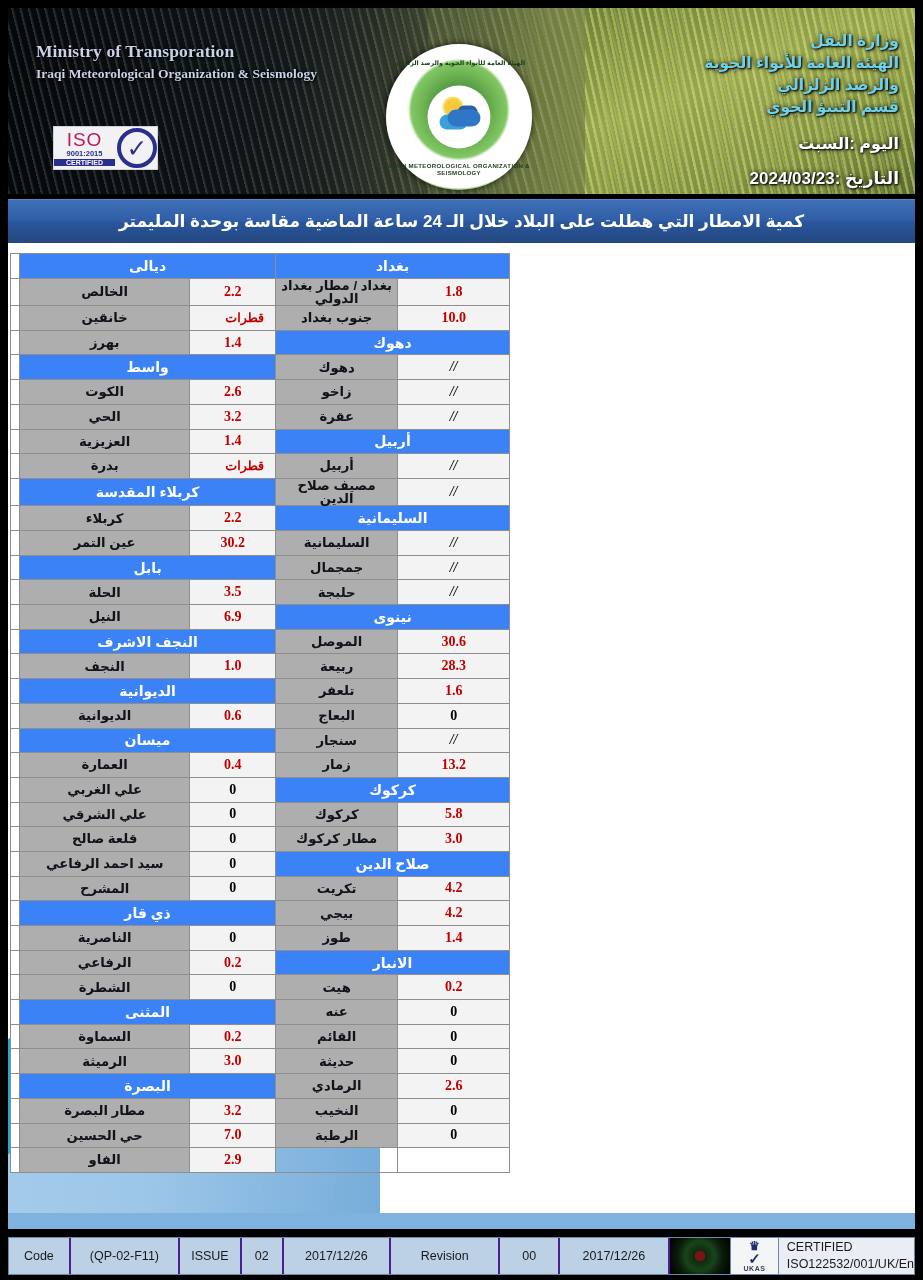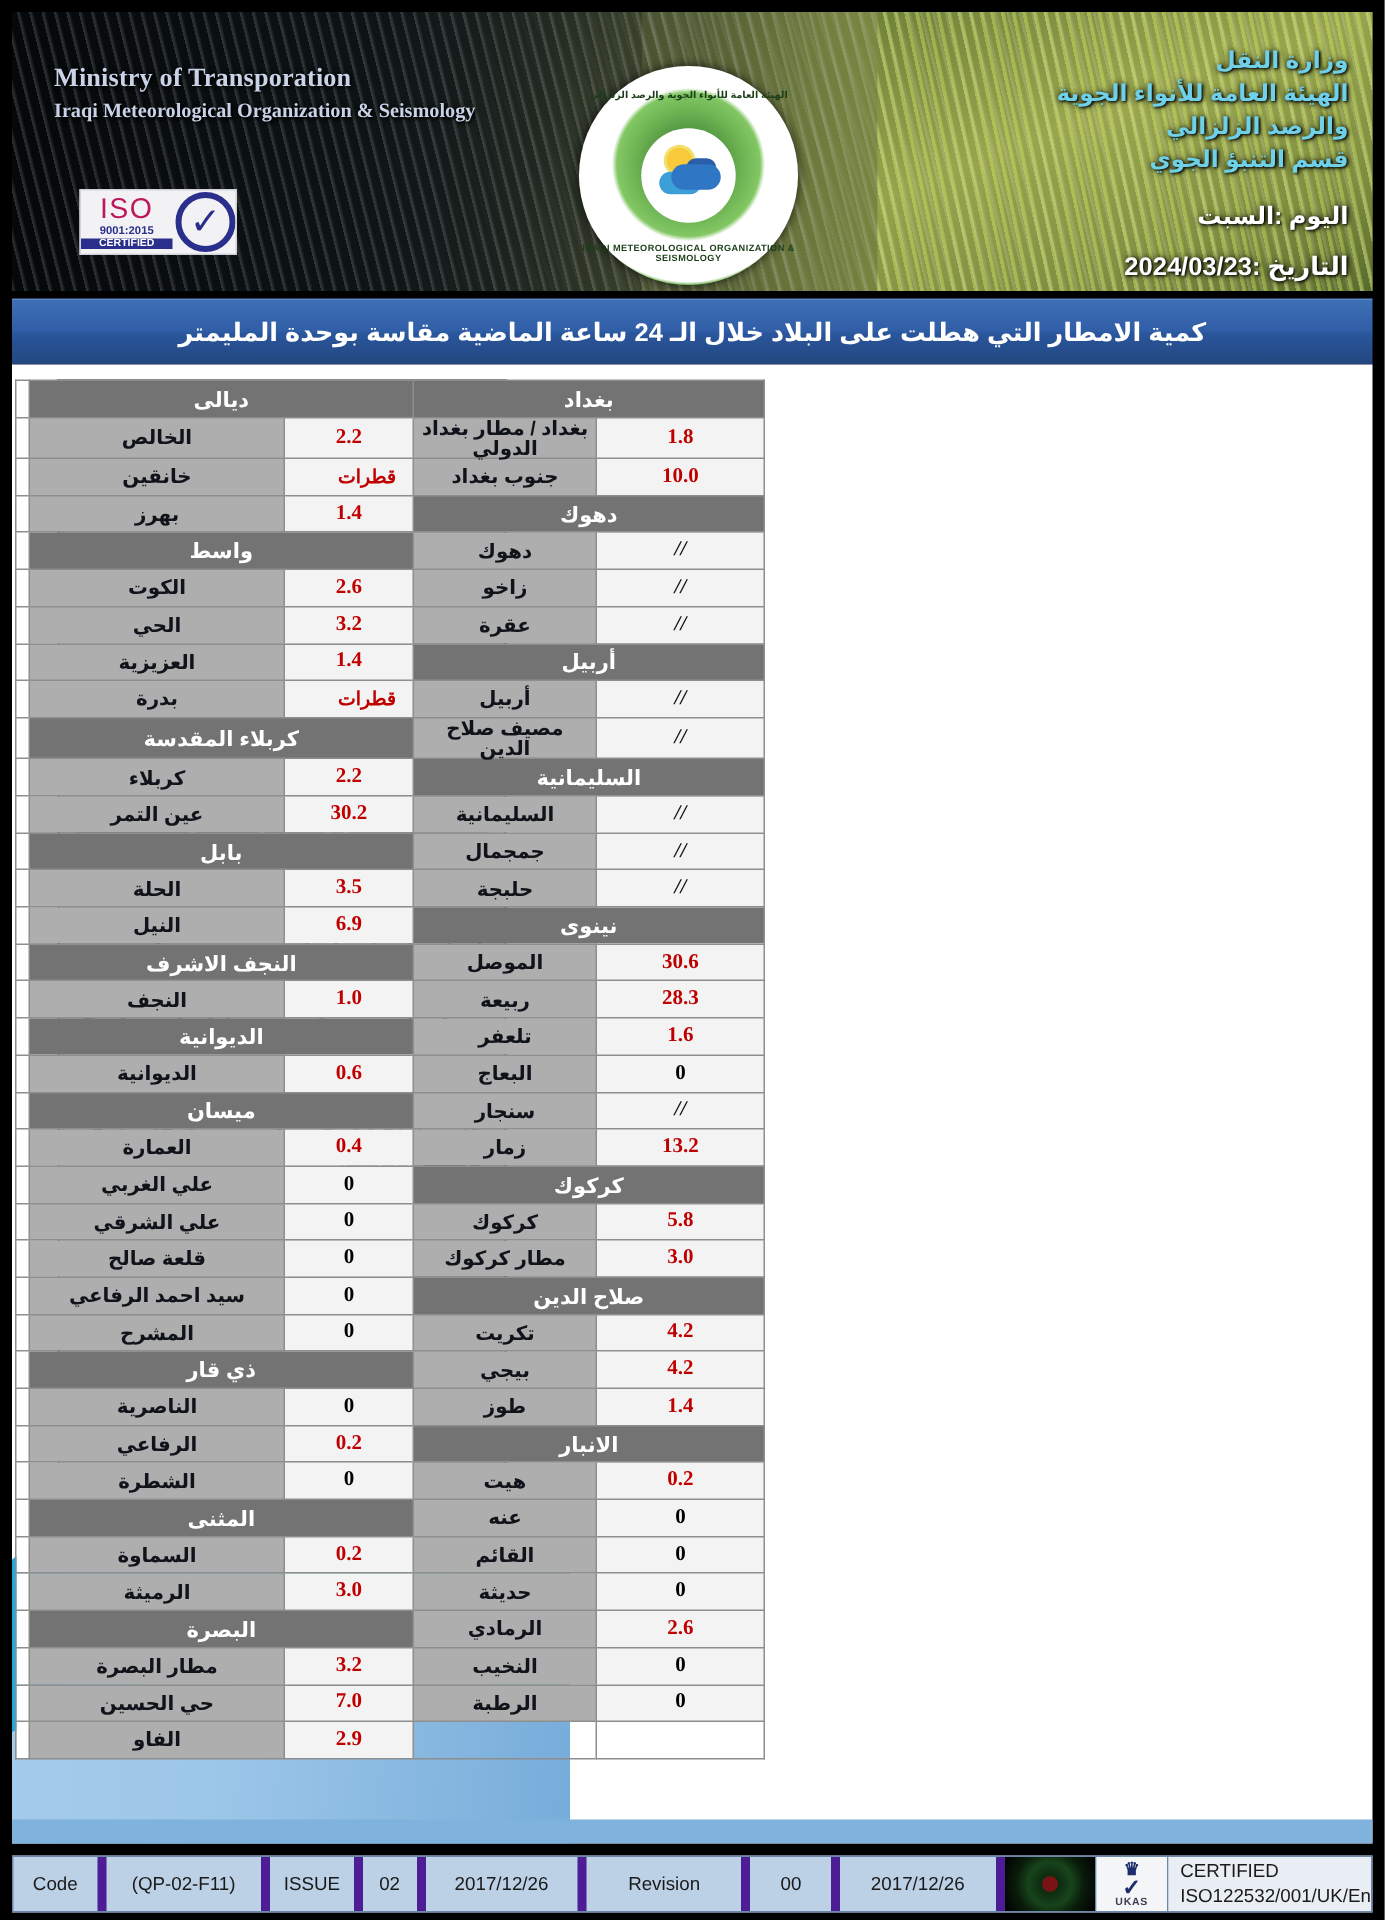--- a/index.html
+++ b/index.html
@@ -167,41 +167,41 @@
   table.rain {
     border-collapse:collapse; table-layout:fixed;
     font-size:13px;
   }
   table.rain td {
     border:1px solid #8e8e8e;
     height:24.7px; padding:0 4px; line-height:1;
     vertical-align:middle;
   }
   td.gov {
-    background:#737373; color:#ffffff; font-weight:800; text-align:center;
+    background:#3b82f6; color:#ffffff; font-weight:800; text-align:center;
     font-size:14px; border:1px solid #2e7cc1;
   }
   td.st      { background:#f0f0f0; color:#10131a; font-weight:800; text-align:center; font-size:13.2px;margin-left:16px; }
   td.st.alt  { background:#aeaeae; }
   td.val     { background:#f3f3f3; color:#c00000; font-weight:800; text-align:center; font-size:14px;
                font-family:"Liberation Serif","DejaVu Serif",serif; }
   td.val.zero{ color:#000000; }
   td.val.dash{ color:#111111; font-style:italic; font-weight:800; }
   td.val.drops{ font-family:"Liberation Sans",sans-serif; font-size:12.6px;padding-left:28px; }
   td.blank   { background:#ffffff; border:1px solid #8e8e8e; }
   td.nb      { border:none; background:transparent; }
 
   
   .footer {
     position:absolute; left:8px; top:1237px; width:907px; height:38px;
     background:#bcd0e6; border:1px solid #6d87a8; display:flex;
     direction:ltr; font-family:"Liberation Sans",sans-serif;
   }
   .footer .cell {
-    border-right:6px solid #4c1d95; display:flex; align-items:center; justify-content:center;
+    border-right:2px solid #4c1d95; display:flex; align-items:center; justify-content:center;
     font-size:12.5px; color:#1a1a1a; padding:0 6px; white-space:nowrap;
   }
   .footer .cert-logo1 {
     width:62px; background:radial-gradient(circle at 50% 50%, #7a1414 0 14%, #0d2b10 16%, #17441b 42%, #0a1c0b 64%, #000 100%);
     border-right:1px solid #6d87a8;
   }
   .footer .cert-logo2 {
     width:48px; background:#f4f5f7; border-right:1px solid #6d87a8;
     display:flex; flex-direction:column; align-items:center; justify-content:center;
     color:#1c2d6b; font-weight:800; line-height:1;

